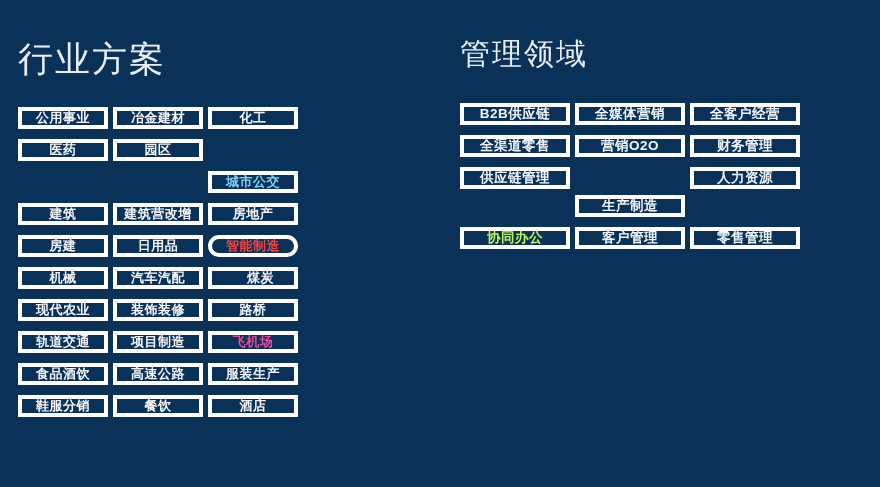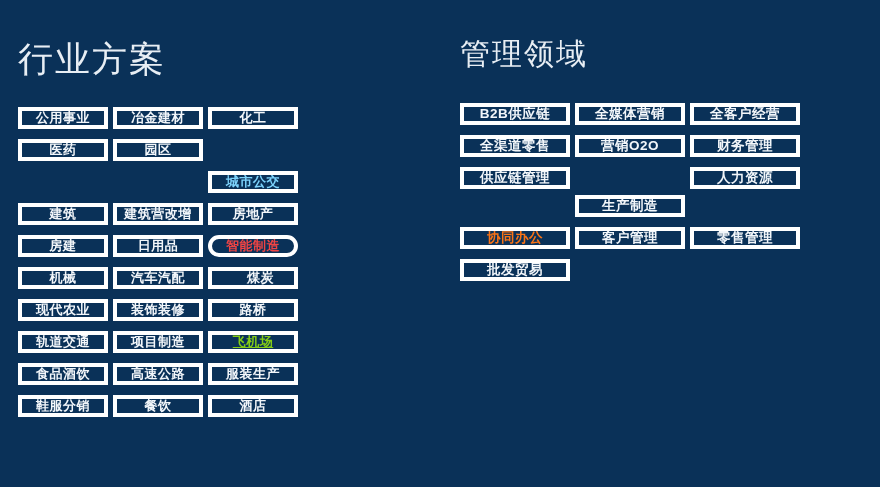--- a/index.html
+++ b/index.html
@@ -109,21 +109,21 @@
         <div class="tag" style="border-color: rgb(255, 255, 255); color: rgb(242, 246, 250);">日用品</div>
         <div class="tag" style="border-color: rgb(255, 255, 255); color: #ef4444; border-radius: 12px;">智能制造</div>
         <div class="tag" style="border-color: rgb(255, 255, 255); color: rgb(242, 246, 250);">机械</div>
         <div class="tag" style="border-color: rgb(255, 255, 255); color: rgb(242, 246, 250);">汽车汽配</div>
         <div class="tag" style="border-color: rgb(255, 255, 255); color: rgb(242, 246, 250); padding-left: 15px;">煤炭</div>
         <div class="tag" style="border-color: rgb(255, 255, 255); color: rgb(242, 246, 250);">现代农业</div>
         <div class="tag" style="border-color: rgb(255, 255, 255); color: rgb(242, 246, 250);">装饰装修</div>
         <div class="tag" style="border-color: rgb(255, 255, 255); color: rgb(242, 246, 250);">路桥</div>
         <div class="tag" style="border-color: rgb(255, 255, 255); color: rgb(242, 246, 250);">轨道交通</div>
         <div class="tag" style="border-color: rgb(255, 255, 255); color: rgb(242, 246, 250);">项目制造</div>
-        <div class="tag" style="border-color: rgb(255, 255, 255); color: #84cc16; text-decoration: underline;">飞机场</div>
+        <div class="tag" style="border-color: rgb(255, 255, 255); color: #ec4899;">飞机场</div>
         <div class="tag" style="border-color: rgb(255, 255, 255); color: rgb(242, 246, 250);">食品酒饮</div>
         <div class="tag" style="border-color: rgb(255, 255, 255); color: rgb(242, 246, 250);">高速公路</div>
         <div class="tag" style="border-color: rgb(255, 255, 255); color: rgb(242, 246, 250);">服装生产</div>
         <div class="tag" style="border-color: rgb(255, 255, 255); color: rgb(242, 246, 250);">鞋服分销</div>
         <div class="tag" style="border-color: rgb(255, 255, 255); color: rgb(242, 246, 250);">餐饮</div>
         <div class="tag" style="border-color: rgb(255, 255, 255); color: rgb(242, 246, 250);">酒店</div>
       </div>
   </section>
 
   <section class="panel panel-right">
@@ -131,20 +131,19 @@
     <div class="tag-grid tag-grid-right">
         <div class="tag" style="border-color: rgb(255, 255, 255); color: rgb(242, 246, 250);">B2B供应链</div>
         <div class="tag" style="border-color: rgb(255, 255, 255); color: rgb(242, 246, 250);">全媒体营销</div>
         <div class="tag" style="border-color: rgb(255, 255, 255); color: rgb(242, 246, 250);">全客户经营</div>
         <div class="tag" style="border-color: rgb(255, 255, 255); color: rgb(242, 246, 250);">全渠道零售</div>
         <div class="tag" style="border-color: rgb(255, 255, 255); color: rgb(242, 246, 250);">营销O2O</div>
         <div class="tag" style="border-color: rgb(255, 255, 255); color: rgb(242, 246, 250);">财务管理</div>
         <div class="tag" style="border-color: rgb(255, 255, 255); color: rgb(242, 246, 250);">供应链管理</div>
         <div class="tag" style="border-color: rgb(255, 255, 255); color: rgb(242, 246, 250); margin-top: 28px;">生产制造</div>
         <div class="tag" style="border-color: rgb(255, 255, 255); color: rgb(242, 246, 250);">人力资源</div>
-        <div class="tag" style="border-color: rgb(255, 255, 255); color: #f97316;">协同办公</div>
+        <div class="tag" style="border-color: rgb(255, 255, 255); color: #bef264;">协同办公</div>
         <div class="tag" style="border-color: rgb(255, 255, 255); color: rgb(242, 246, 250);">客户管理</div>
         <div class="tag" style="border-color: rgb(255, 255, 255); color: rgb(242, 246, 250);">零售管理</div>
-        <div class="tag" style="border-color: rgb(255, 255, 255); color: rgb(242, 246, 250);">批发贸易</div>
       </div>
   </section>
 
 </div>
 
 </body></html>

